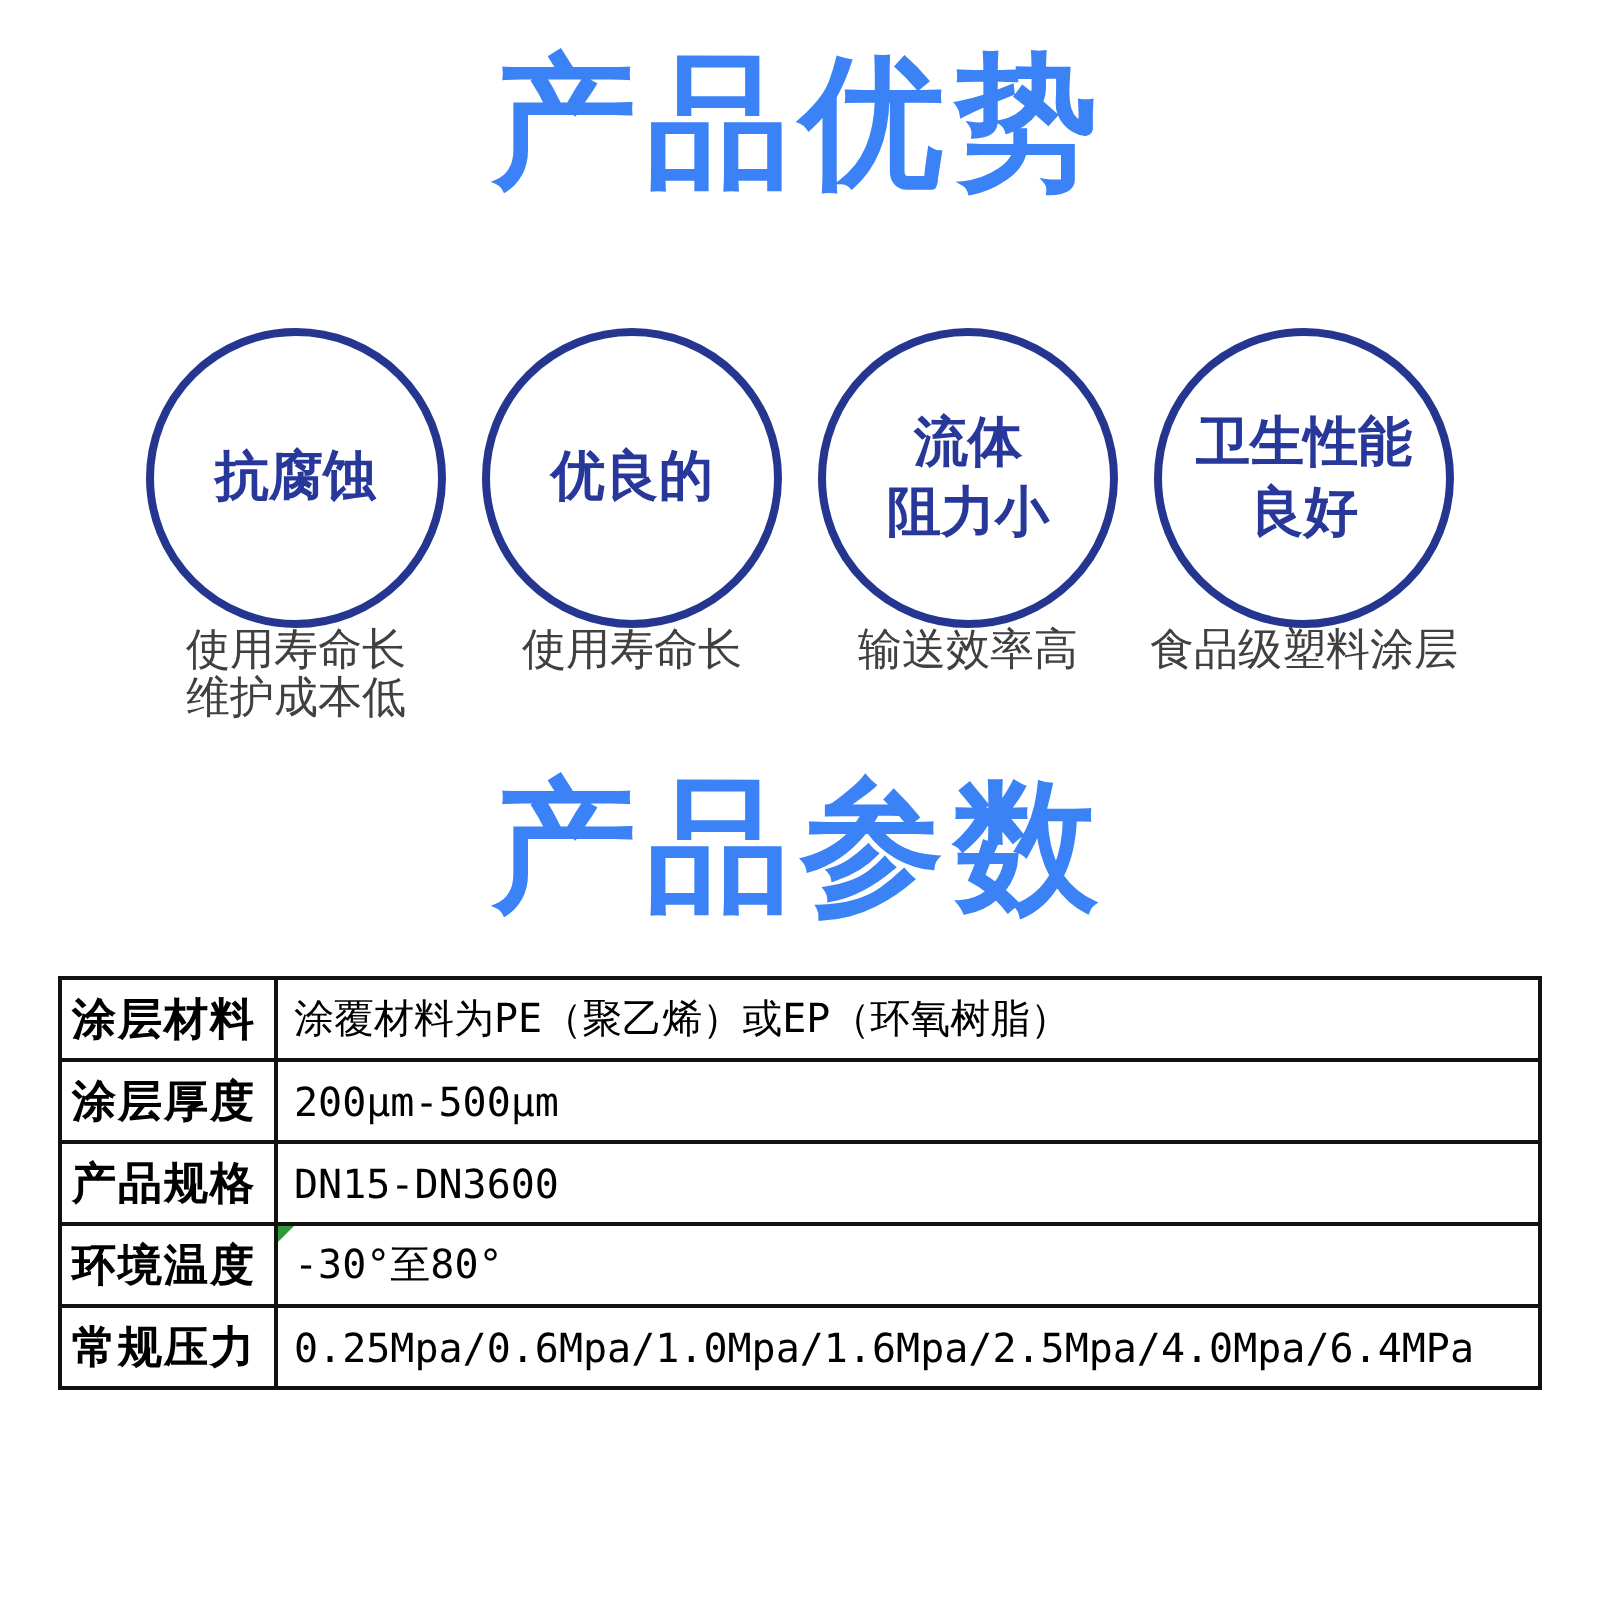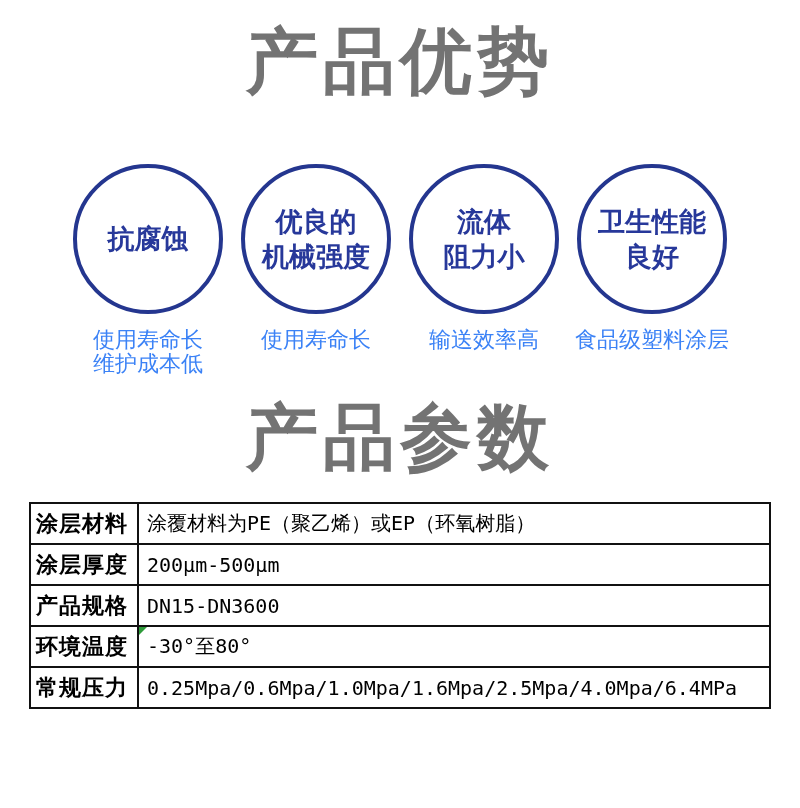--- a/index.html
+++ b/index.html
@@ -8,21 +8,21 @@
     position: relative;
     width: 800px;
     height: 808px;
     margin: 0 auto;
     background: #ffffff;
     overflow: hidden;
     font-family: "DejaVu Sans", "Liberation Sans", sans-serif;
   }
   .section-title {
     text-align: center;
-    color: #737373;
+    color: #3b82f6;
     font-size: 72px;
     font-weight: 900;
     line-height: 1.05;
     letter-spacing: 5px;
     white-space: nowrap;
   }
   .title-advantages { padding-top: 24px; }
   .title-parameters { margin-top: 23px; }
 
   .circles-row {
@@ -48,24 +48,23 @@
     align-items: center;
     justify-content: center;
     text-align: center;
     color: #27389a;
     font-weight: bold;
     font-size: 27px;
     line-height: 1.3;
     background: #ffffff;
   }
   .adv-caption {
-    margin-top: 14px;
     font-size: 22px;
     line-height: 1.12;
-    color: #3b82f6;
+    color: #404040;
     text-align: center;
     white-space: nowrap;
   }
 
   table.params {
     width: 742px;
     margin: 27px auto 0 auto;
     border-collapse: collapse;
     table-layout: fixed;
     padding-left: 28px;
@@ -118,21 +117,20 @@
       </div>
       <div class="adv-caption">
         <div>使用寿命长</div>
         <div>维护成本低</div>
       </div>
     </div>
 
     <div class="adv-card">
       <div class="adv-circle">
         <div>优良的</div>
-        <div>机械强度</div>
       </div>
       <div class="adv-caption">
         <div>使用寿命长</div>
         <div></div>
       </div>
     </div>
 
     <div class="adv-card">
       <div class="adv-circle">
         <div>流体</div>

